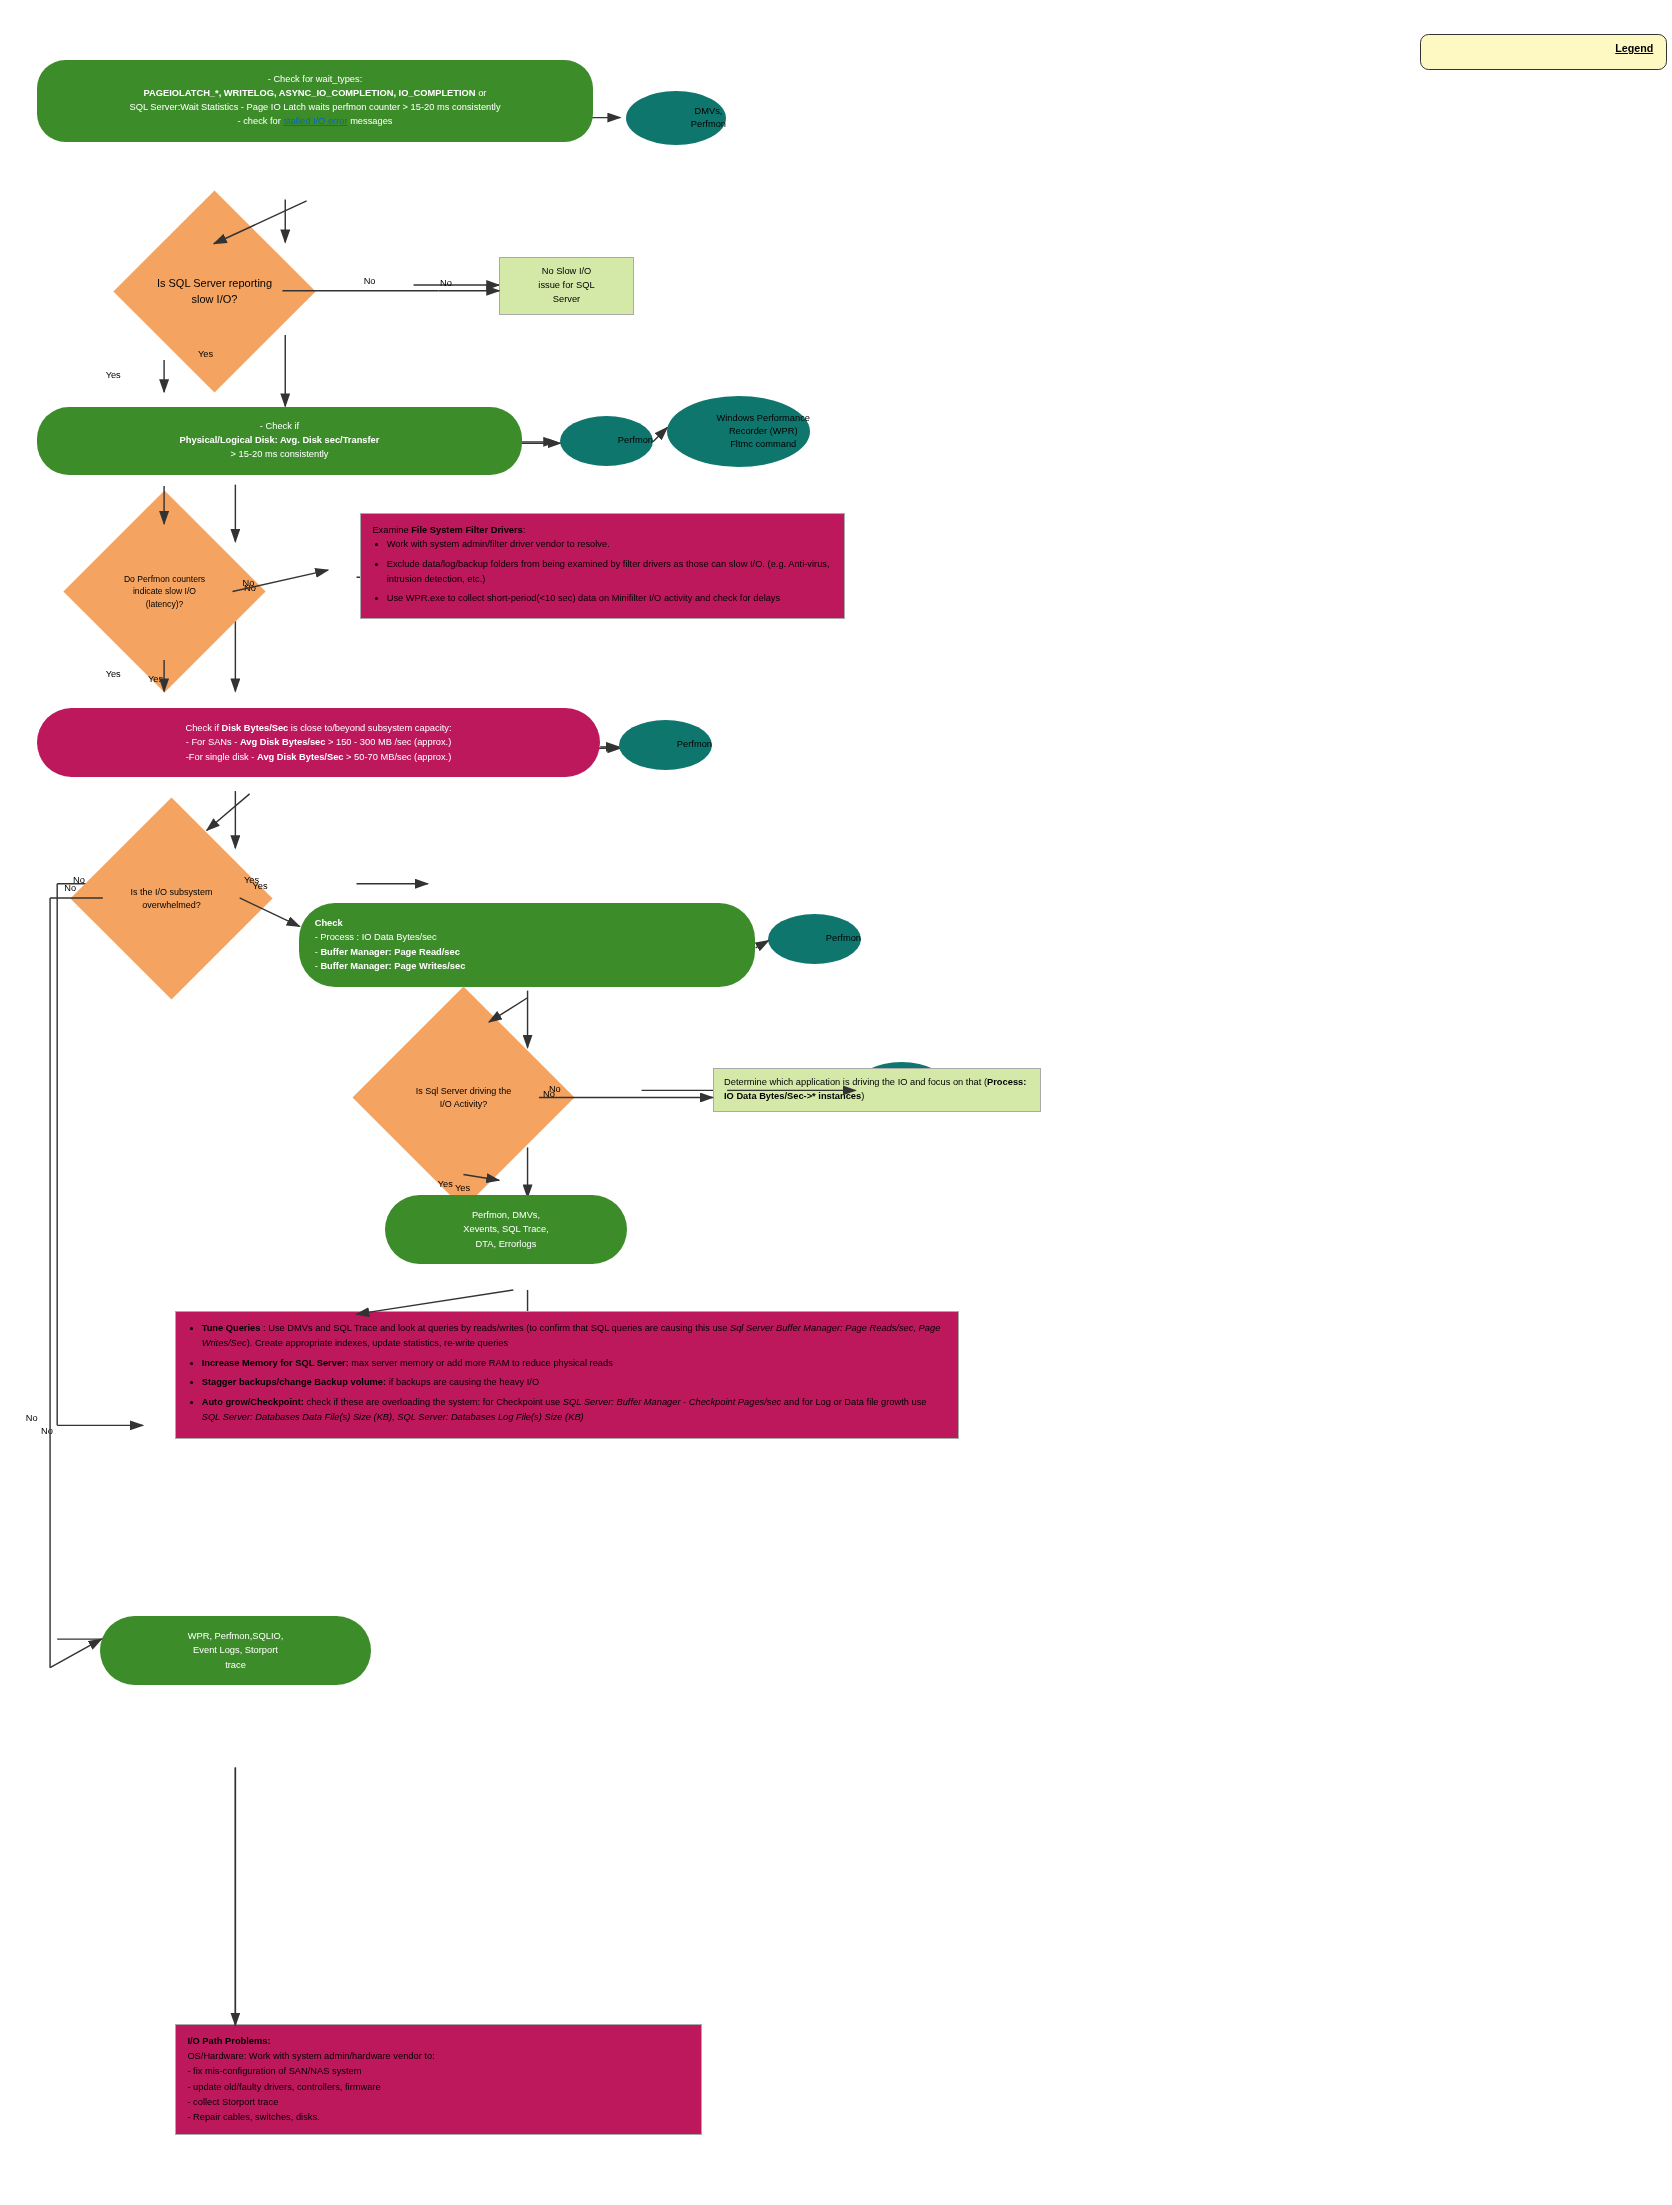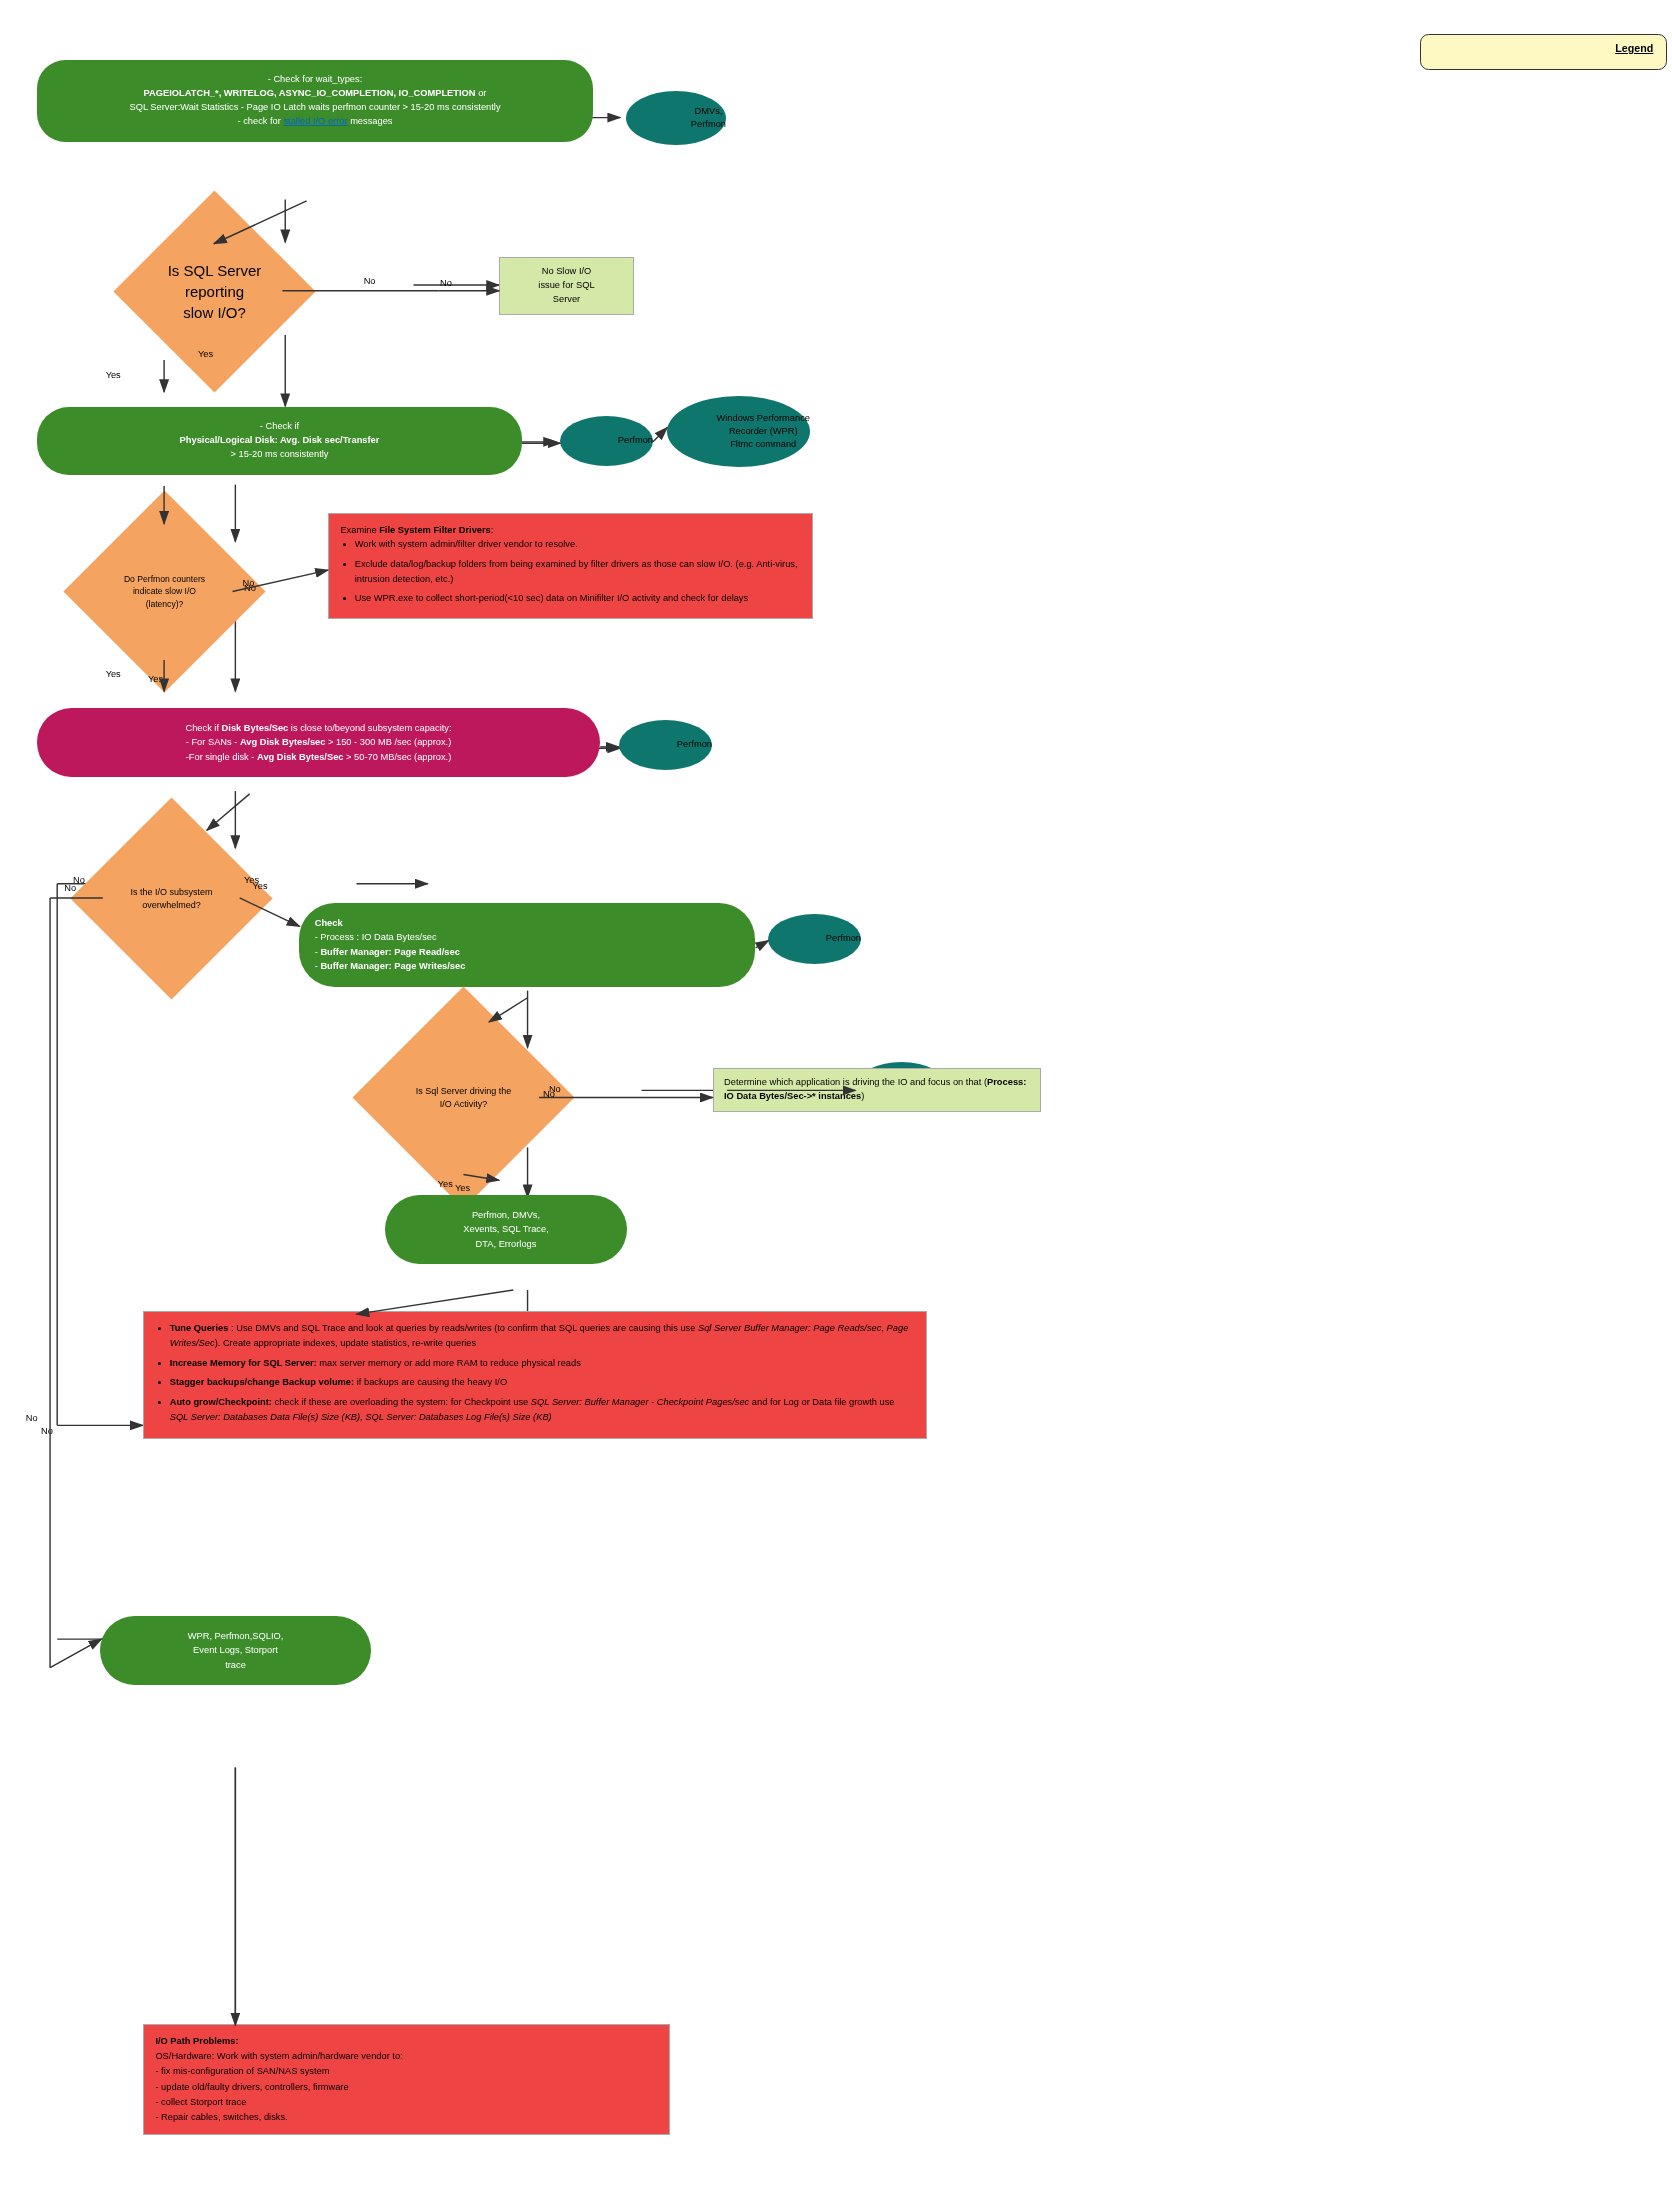--- a/index.html
+++ b/index.html
@@ -68,26 +68,27 @@
     .next-step-box {
       background: #d4e8a8;
       border: 1.1px solid #aaa;
       position: absolute;
       padding: 7.1px 10px;
       font-size: 9.3px;
       line-height: 1.5;
     }
 
     .action-box {
-      background: #ef4444;
+      background: #be185d;
       border: 1.1px solid #aaa;
       position: absolute;
       padding: 8.6px 11.4px;
       font-size: 9.3px;
       line-height: 1.6;
+      margin-left: 32px;
     }
 
     
     .arrows-svg {
       position: absolute;
       top: 0; left: 0;
       width: 100%;
       height: 100%;
       pointer-events: none;
     }
@@ -241,21 +242,21 @@
   <span style="white-space:pre-line;">DMVs,
 Perfmon</span>
 </div>
 
 <div class="diamond-wrap" style="
   left: 143px; top: 220px;
   width: 143px; height: 143px;
 ">
   <div class="diamond-inner"></div>
   <div class="diamond-label">
-    <span style="font-size:15px;">Is SQL Server reporting<br>slow I/O?</span>
+    <span style="font-size:11px;">Is SQL Server reporting<br>slow I/O?</span>
   </div>
 </div>
 
 <div style="position:absolute; left:440px; top:278px; font-size:9.3px;">
   <span>No</span>
 </div>
 
 <div class="next-step-box" style="
   left: 499px; top: 257px;
   width: 135px;

